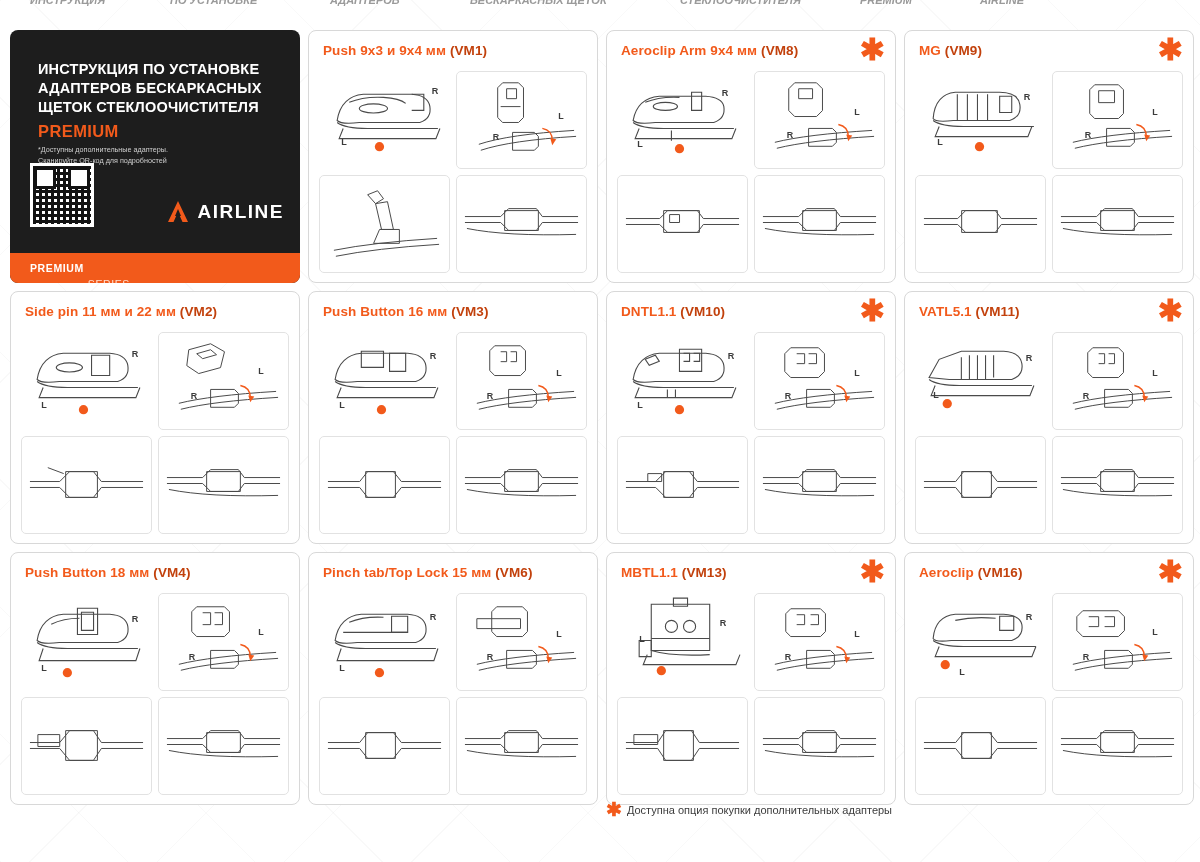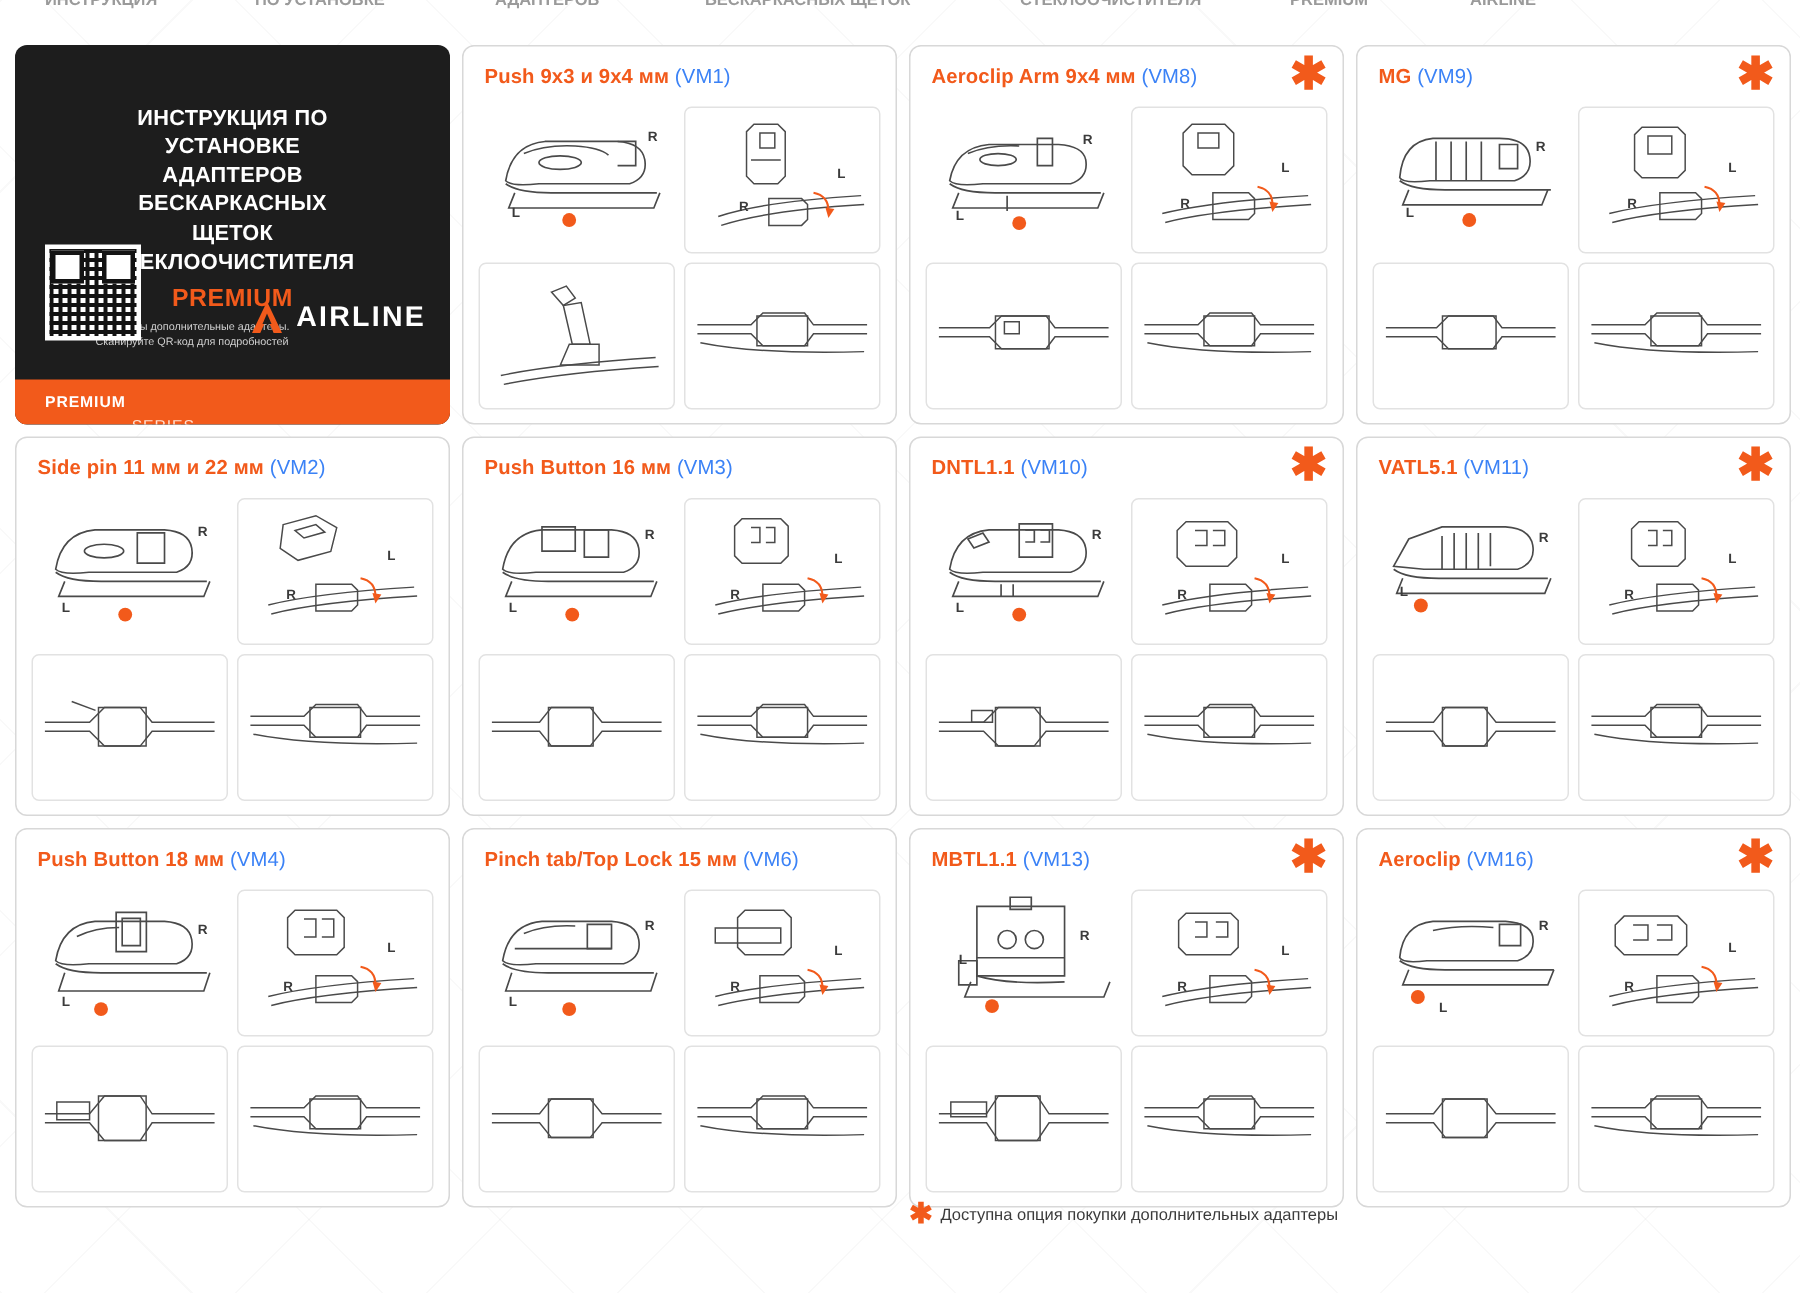--- a/index.html
+++ b/index.html
@@ -39,23 +39,22 @@
     box-sizing:border-box;
     overflow:hidden;
   }
 
   
   .intro{
     background:#1d1d1d;
     border:none;
     border-radius:8px;
     color:#fff;
-    padding:18px;
+    padding:8px;
     position:relative;
-    text-align:center;
   }
   .intro-inner{padding:22px 20px 0 20px;}
   .intro h1{
     margin:0;
     font-size:14.5px;
     line-height:1.32;
     font-weight:bold;
     letter-spacing:.2px;
     text-transform:uppercase;
   }
@@ -123,22 +122,22 @@
   .card-title{
     position:absolute;
     left:14px;top:12px;
     font-size:13.5px;
     font-weight:bold;
     color:#f25a1b;
     letter-spacing:.1px;
     white-space:nowrap;
   }
   .card-title .code{
-    color:#3b82f6;
-    font-weight:normal;
+    color:#c2410c;
+    font-weight:bold;
   }
   .star{
     position:absolute;
     right:10px;top:4px;
     color:#f25a1b;
     font-size:30px;
     line-height:1;
     font-weight:bold;
   }
 
@@ -170,20 +169,21 @@
     left:606px;top:800px;
     display:flex;align-items:center;gap:5px;
     font-size:11px;color:#3b3b3b;
   }
   .footnote .fstar{color:#f25a1b;font-size:19px;line-height:1;font-weight:bold;}
 
   
   .topstrip{
     position:absolute;left:0;top:0;width:1160px;height:14px;
     overflow:hidden;
+    font-style:italic;
   }
   .topstrip .tw{
     position:absolute;top:-6px;
     font-size:11px;color:#9a9a9a;font-weight:bold;white-space:nowrap;
   }
 </style>
 </head>
 <body>
 
 <div class="bg-watermark"></div>

